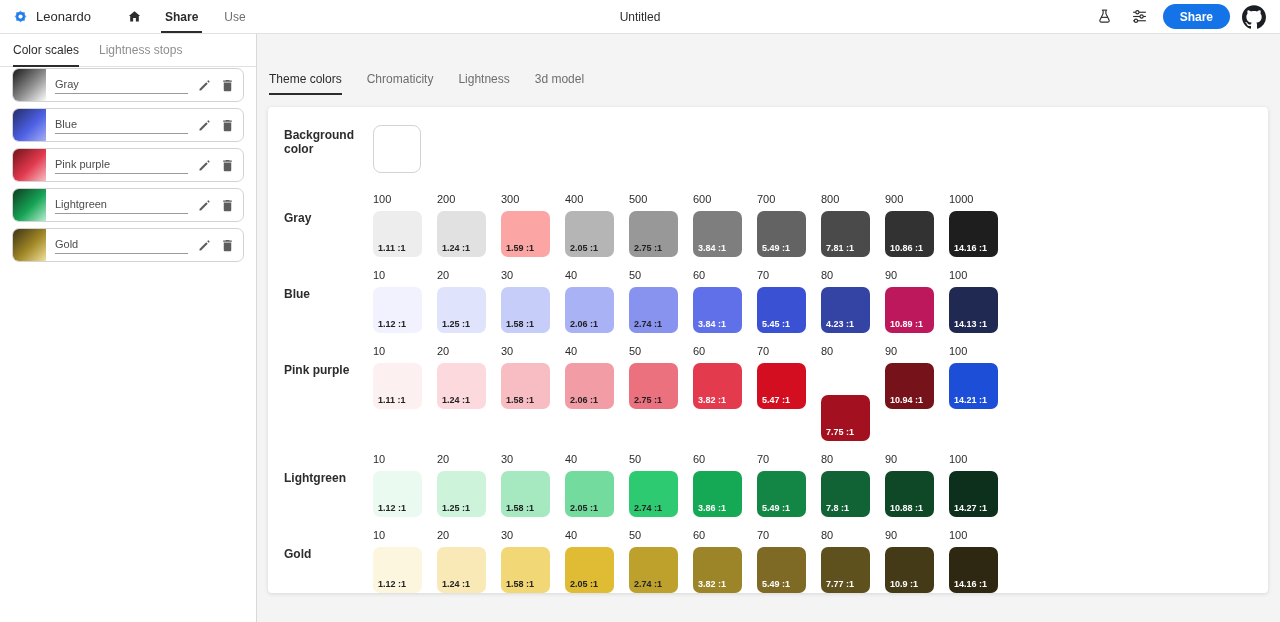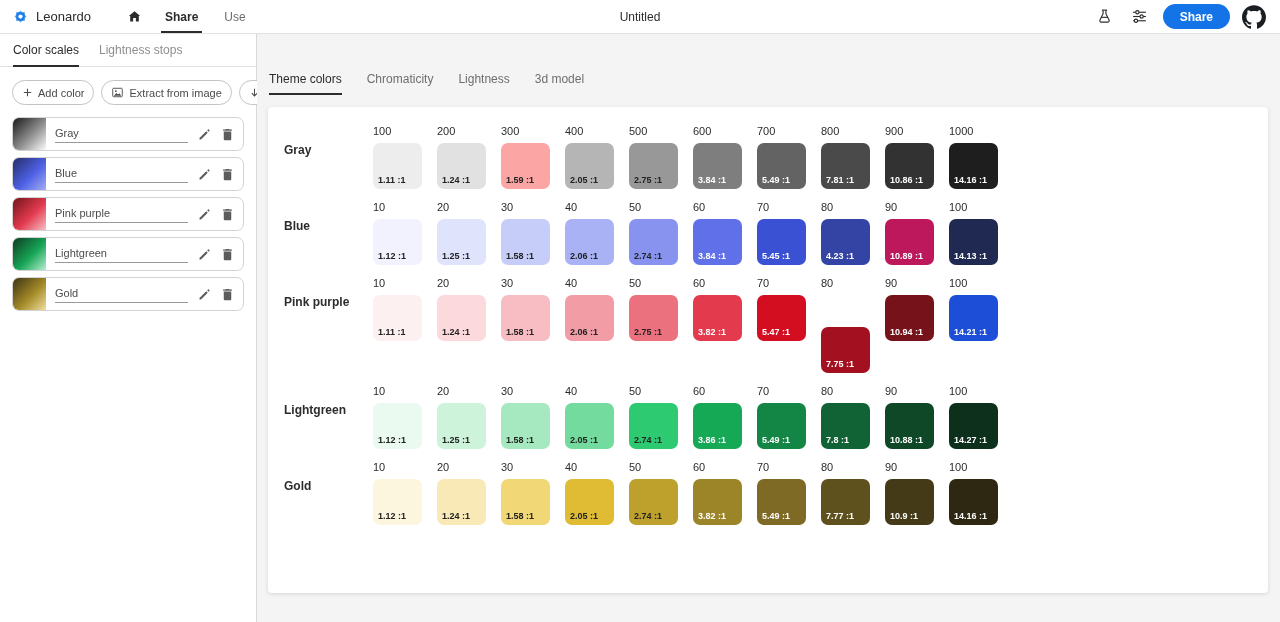--- a/index.html
+++ b/index.html
@@ -119,42 +119,20 @@
   </div>
 </header>
 
 <div class="app">
 
   <aside class="sidebar">
     <div class="side-tabs">
       <span class="side-tab active">Color scales</span>
       <span class="side-tab">Lightness stops</span>
     </div>
-    <div class="side-actions">
-      <button class="pill-btn">
-        <svg width="11" height="11" viewBox="0 0 24 24" fill="none" stroke="currentColor" stroke-width="2.4">
-            <path d="M12 4v16M4 12h16"></path>
-          </svg>
-        <span>Add color</span>
-      </button>
-      <button class="pill-btn">
-        <svg width="13" height="13" viewBox="0 0 24 24">
-          <rect x="3.2" y="4.2" width="17.6" height="15.6" rx="1.6" fill="none" stroke="currentColor" stroke-width="1.7"></rect>
-          <circle cx="9" cy="9.5" r="1.6" fill="currentColor"></circle>
-          <path d="M5.2 18 10 12.8l3 3.1 2.6-2.6 3.2 4.7z" fill="currentColor"></path>
-        </svg>
-        <span>Extract from image</span>
-      </button>
-      <button class="pill-btn">
-        <svg width="11" height="11" viewBox="0 0 24 24" fill="none" stroke="currentColor" stroke-width="2.2">
-            <path d="M12 4v15M6 13.5 12 19.5l6-6"></path>
-          </svg>
-        <span>Sort</span>
-      </button>
-    </div>
     <div class="color-list">
         <div class="color-item">
     <div class="grad" style="background: linear-gradient(135deg, rgb(22, 22, 22), rgb(143, 143, 143) 55%, rgb(255, 255, 255));"></div>
     <div class="cname">Gray</div>
     <svg class="ci-icon" viewBox="0 0 24 24" fill="currentColor">
       <path d="M4 17.6V20h2.4L17.2 9.2l-2.4-2.4L4 17.6zM19.9 6.5a1 1 0 0 0 0-1.4l-1-1a1 1 0 0 0-1.4 0l-1.2 1.2 2.4 2.4 1.2-1.2z"></path>
     </svg>
     <svg class="ci-icon" viewBox="0 0 24 24" fill="currentColor">
       <path d="M6 19c0 1.1.9 2 2 2h8c1.1 0 2-.9 2-2V7H6v12zM19 4h-3.5l-1-1h-5l-1 1H5v2h14V4z"></path>
     </svg>
@@ -204,20 +182,24 @@
 
   <main class="main">
     <div class="main-tabs">
       <span class="main-tab active">Theme colors</span>
       <span class="main-tab">Chromaticity</span>
       <span class="main-tab">Lightness</span>
       <span class="main-tab">3d model</span>
     </div>
 
     <section class="card">
+      <div class="bg-row">
+        <div class="row-label-col">Background color</div>
+        <div class="bg-swatch" style="background: rgb(255, 255, 255);"></div>
+      </div>
       <div>
           <div class="crow">
     <div class="row-label-col">Gray</div>
     <div class="sw-wrap">
               <div class="sw">
     <div class="sw-num">100</div>
     <div class="sw-box" style="background: rgb(237, 237, 237);">
       <span class="sw-ratio" style="color: rgb(34, 34, 34);">1.11 :1</span>
     </div>
   </div>

